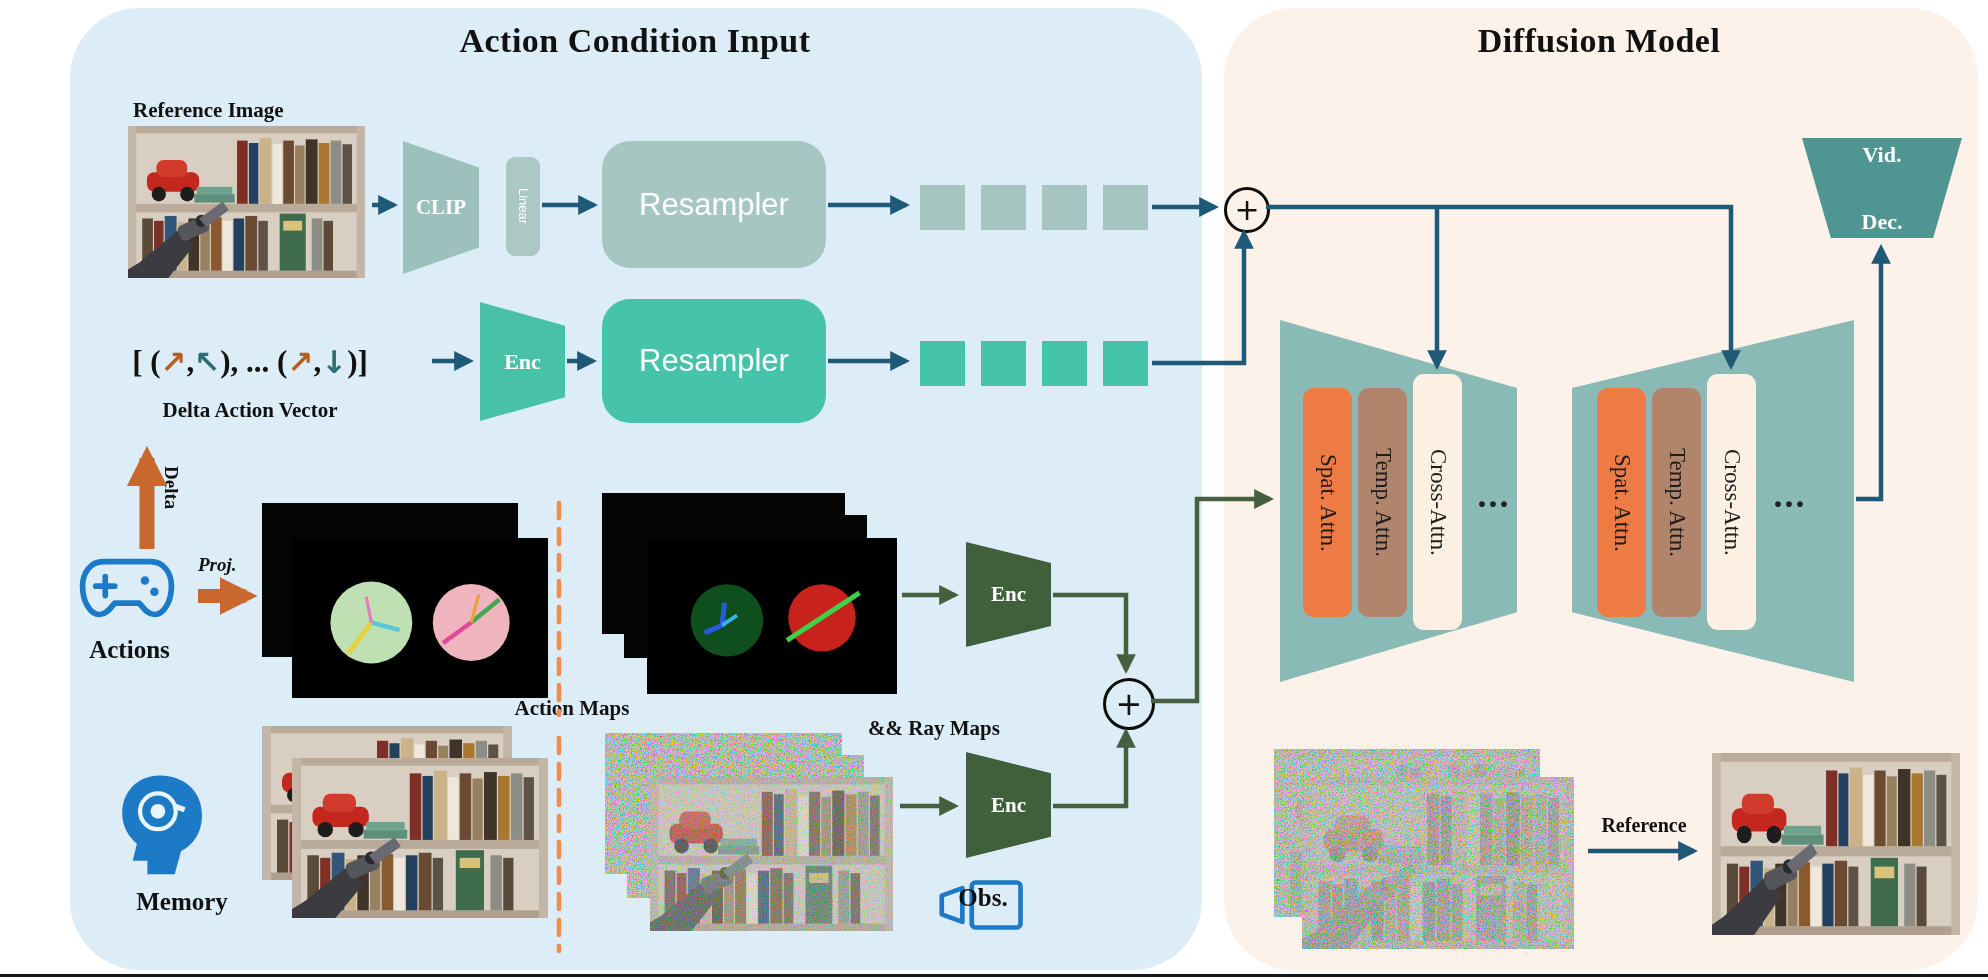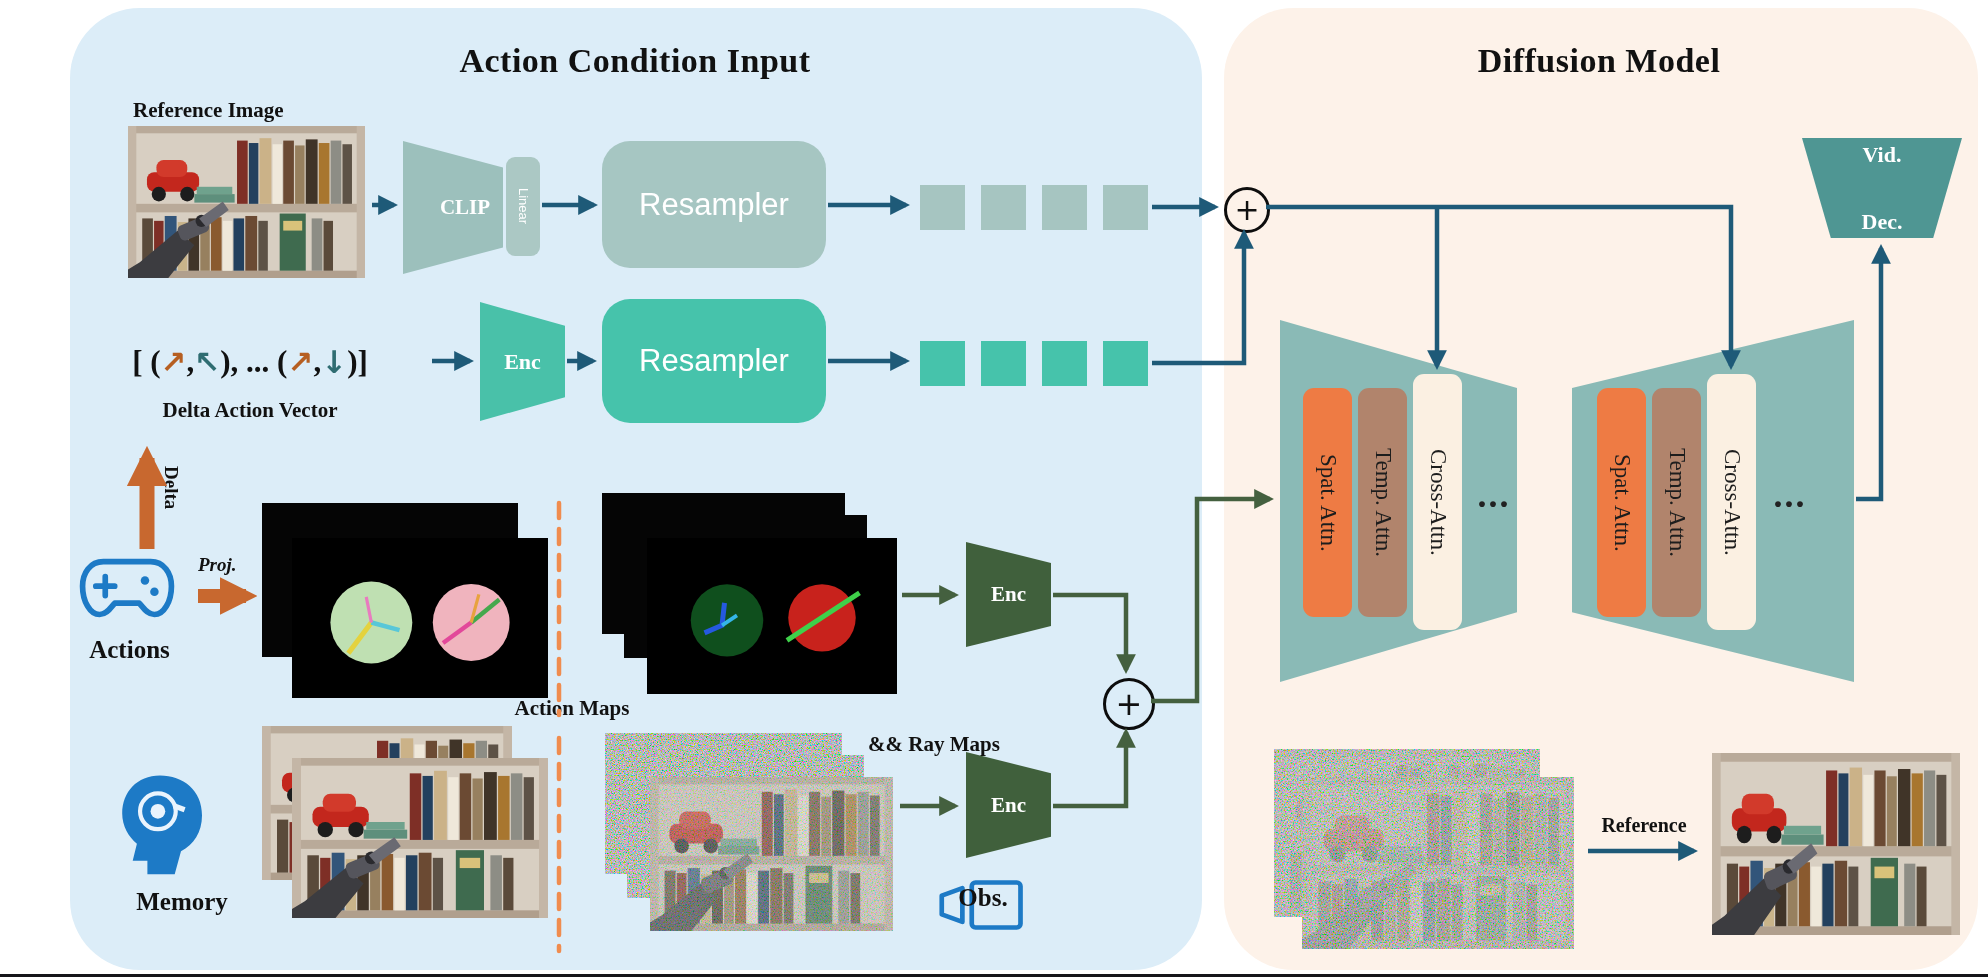--- a/index.html
+++ b/index.html
@@ -1,20 +1,20 @@
 <!DOCTYPE html>
 <html><head>
 <meta charset="utf-8">
 <style>
   html,body{margin:0;padding:0;background:#ffffff;}
   #canvas{position:relative;width:1988px;height:980px;background:#ffffff;overflow:hidden;
           font-family:"Liberation Serif",serif;color:#111;}
   .abs{position:absolute;}
   .panel{border-radius:70px;}
-  .title{font-weight:bold;font-size:34px;text-align:center;letter-spacing:.5px;margin-top:20px;}
+  .title{font-weight:bold;font-size:34px;text-align:center;letter-spacing:.5px;}
   .lbl{font-weight:bold;font-size:21px;text-align:center;white-space:nowrap;}
   .lbl-lg{font-weight:bold;font-size:25px;text-align:center;white-space:nowrap;}
   .trap{display:flex;align-items:center;justify-content:center;color:#fff;font-weight:bold;}
   .trapL{clip-path:polygon(0 0,100% 20%,100% 80%,0 100%);}
   .round-blk{display:flex;align-items:center;justify-content:center;color:#fff;}
   .token{width:45px;height:45px;}
   .plus-circle{border:3px solid #0d0d0d;border-radius:50%;display:flex;align-items:center;justify-content:center;
                font-family:"DejaVu Sans",sans-serif;font-weight:500;}
   .frame{background:#050505;}
   .vtext{writing-mode:vertical-rl;text-orientation:mixed;}
@@ -113,21 +113,21 @@
 
   <div class="abs title" style="left:170px;top:22px;width:930px;">Action Condition Input</div>
   <div class="abs title" style="left:1274px;top:22px;width:650px;">Diffusion Model</div>
 
   <div class="abs lbl" style="left:133px;top:98px;text-align:left;">Reference Image</div>
   <svg class="abs" style="left:128px;top:126px;" width="237" height="152" viewBox="0 0 200 125" preserveAspectRatio="none">
     <use href="#shelf"></use>
       <use href="#arm"></use>
   </svg>
 
-  <div class="abs trap trapL" style="left:403px;top:141px;width:76px;height:133px;background:#9cc0bc;padding-left:24px;">
+  <div class="abs trap trapL" style="left:403px;top:141px;width:76px;height:133px;background:#9cc0bc;">
     <span style="font-size:21px;">CLIP</span>
   </div>
 
   <div class="abs round-blk" style="left:506px;top:157px;width:34px;height:99px;border-radius:9px;background:#abc8c4;">
     <span class="vtext sans" style="font-size:13px;">Linear</span>
   </div>
 
   <div class="abs round-blk" style="left:602px;top:141px;width:224px;height:127px;border-radius:28px;background:#a6c6c2;">
     <span class="sans" style="font-size:31px;">Resampler</span>
   </div>
@@ -176,21 +176,21 @@
     <use href="#mapA"></use>
   </svg>
 
   <div class="abs frame" style="left:602px;top:493px;width:243px;height:141px;"></div>
   <div class="abs frame" style="left:624px;top:515px;width:243px;height:143px;"></div>
   <svg class="abs" style="left:647px;top:538px;" width="250" height="156" viewBox="0 0 200 125" preserveAspectRatio="none">
     <use href="#mapB"></use>
   </svg>
 
   <div class="abs lbl" style="left:472px;top:696px;width:200px;">Action Maps</div>
-  <div class="abs lbl" style="left:829px;top:732px;width:210px;">&amp;&amp; Ray Maps</div>
+  <div class="abs lbl" style="left:829px;top:716px;width:210px;">&amp;&amp; Ray Maps</div>
 
   <div class="abs trap trapL" style="left:966px;top:542px;width:85px;height:105px;background:#40603c;">
     <span style="font-size:21px;">Enc</span>
   </div>
 
   <svg class="abs" style="left:262px;top:726px;" width="250" height="154" viewBox="0 0 200 125" preserveAspectRatio="none">
     <use href="#shelf"></use>
   </svg>
   <svg class="abs" style="left:292px;top:758px;" width="256" height="160" viewBox="0 0 200 125" preserveAspectRatio="none">
     <use href="#shelf"></use>

